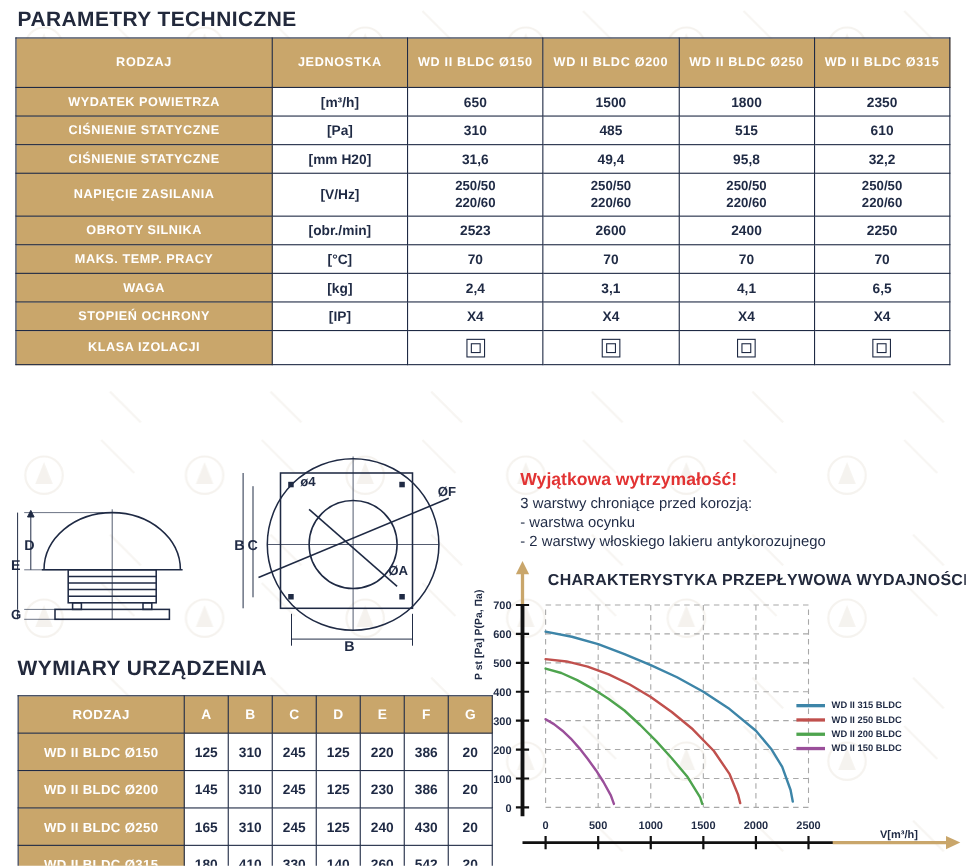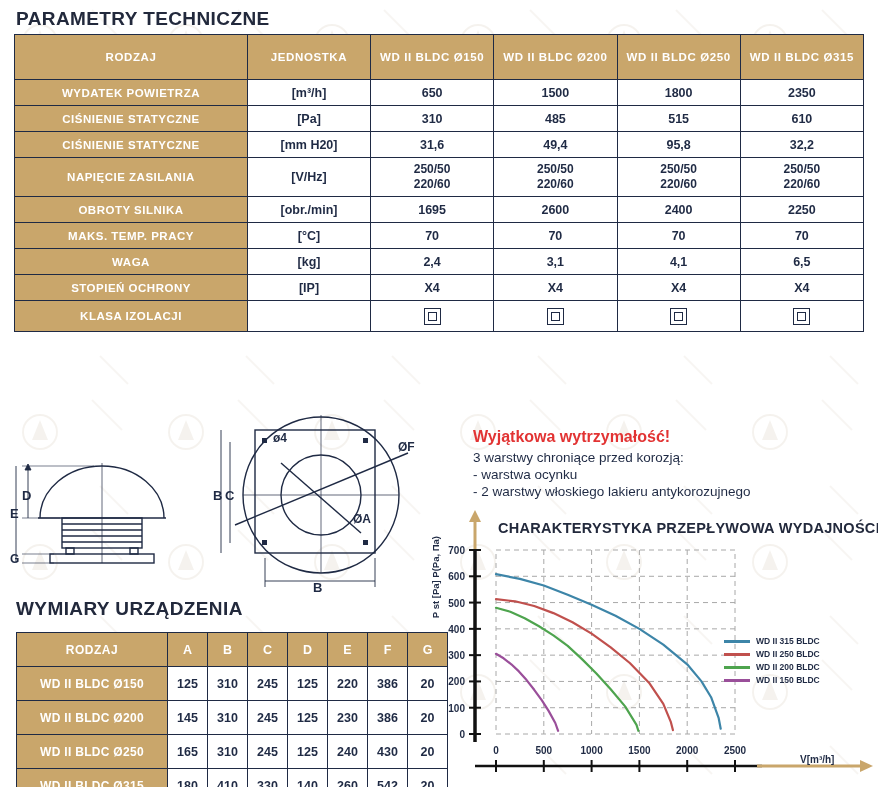--- a/index.html
+++ b/index.html
@@ -173,21 +173,21 @@
             <div>220/60</div>
           </td>
           <td class="val two" style="height: 36px;">
             <div>250/50</div>
             <div>220/60</div>
           </td>
         </tr>
         <tr>
           <td class="lbl">OBROTY SILNIKA</td>
           <td class="unit">[obr./min]</td>
-          <td class="val">1695</td>
+          <td class="val">2523</td>
           <td class="val">2600</td>
           <td class="val">2400</td>
           <td class="val">2250</td>
         </tr>
         <tr>
           <td class="lbl">MAKS. TEMP. PRACY</td>
           <td class="unit">[°C]</td>
           <td class="val">70</td>
           <td class="val">70</td>
           <td class="val">70</td>

